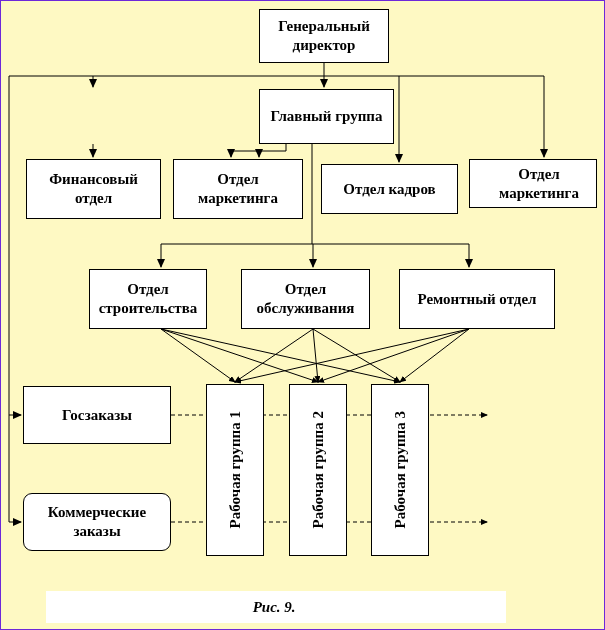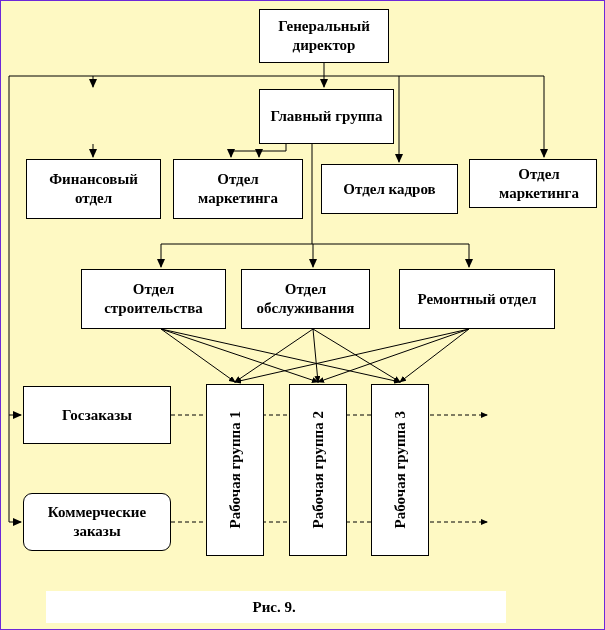--- a/index.html
+++ b/index.html
@@ -43,21 +43,21 @@
   .caption {
     position: absolute;
     background: #ffffff;
     z-index: 2;
     display: flex;
     align-items: center;
     justify-content: center;
     font-size: 15px;
     box-sizing: border-box;
   }
-  .caption .cap-label { font-weight: bold; }
+  .caption .cap-label { font-weight: bold; font-style: italic; }
 </style>
 </head>
 <body>
 
 <div class="stage">
 
   <svg class="lines" viewBox="0 0 605 630" xmlns="http://www.w3.org/2000/svg">
     <defs>
       <marker id="arr" markerWidth="9" markerHeight="8" refX="8" refY="4" orient="auto" markerUnits="userSpaceOnUse">
         <path d="M0,0 L9,4 L0,8 z" fill="#000"></path>
@@ -129,21 +129,21 @@
   <div class="box" style="left:172px; top:158px; width:130px; height:60px;">
     <span>Отдел маркетинга</span>
   </div>
   <div class="box" style="left:320px; top:163px; width:137px; height:50px;justify-content:center;">
     <span>Отдел кадров</span>
   </div>
   <div class="box" style="left:468px; top:158px; width:128px; height:49px;padding-left:17px;">
     <span>Отдел маркетинга</span>
   </div>
 
-  <div class="box" style="left:80px; top:268px; width:145px; height:60px;">
+  <div class="box" style="left:88px; top:268px; width:118px; height:60px;">
     <span>Отдел строительства</span>
   </div>
   <div class="box" style="left:240px; top:268px; width:129px; height:60px;">
     <span>Отдел обслуживания</span>
   </div>
   <div class="box" style="left:398px; top:268px; width:156px; height:60px;">
     <span>Ремонтный отдел</span>
   </div>
 
   <div class="box" style="left:22px; top:385px; width:148px; height:58px;">

